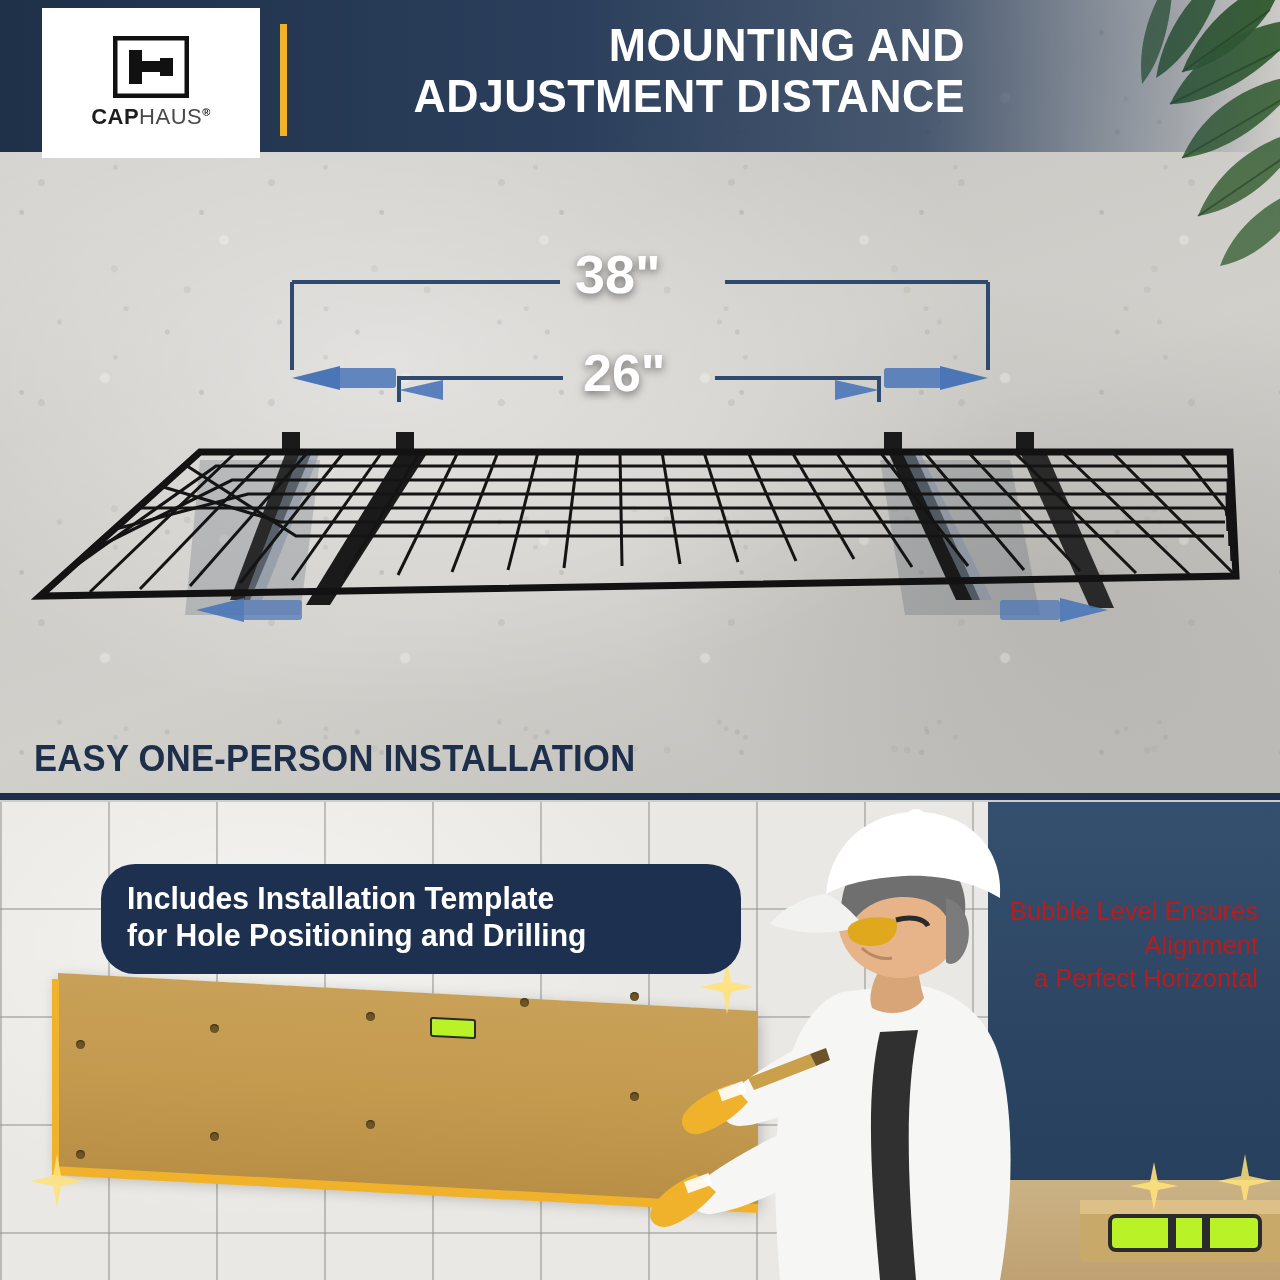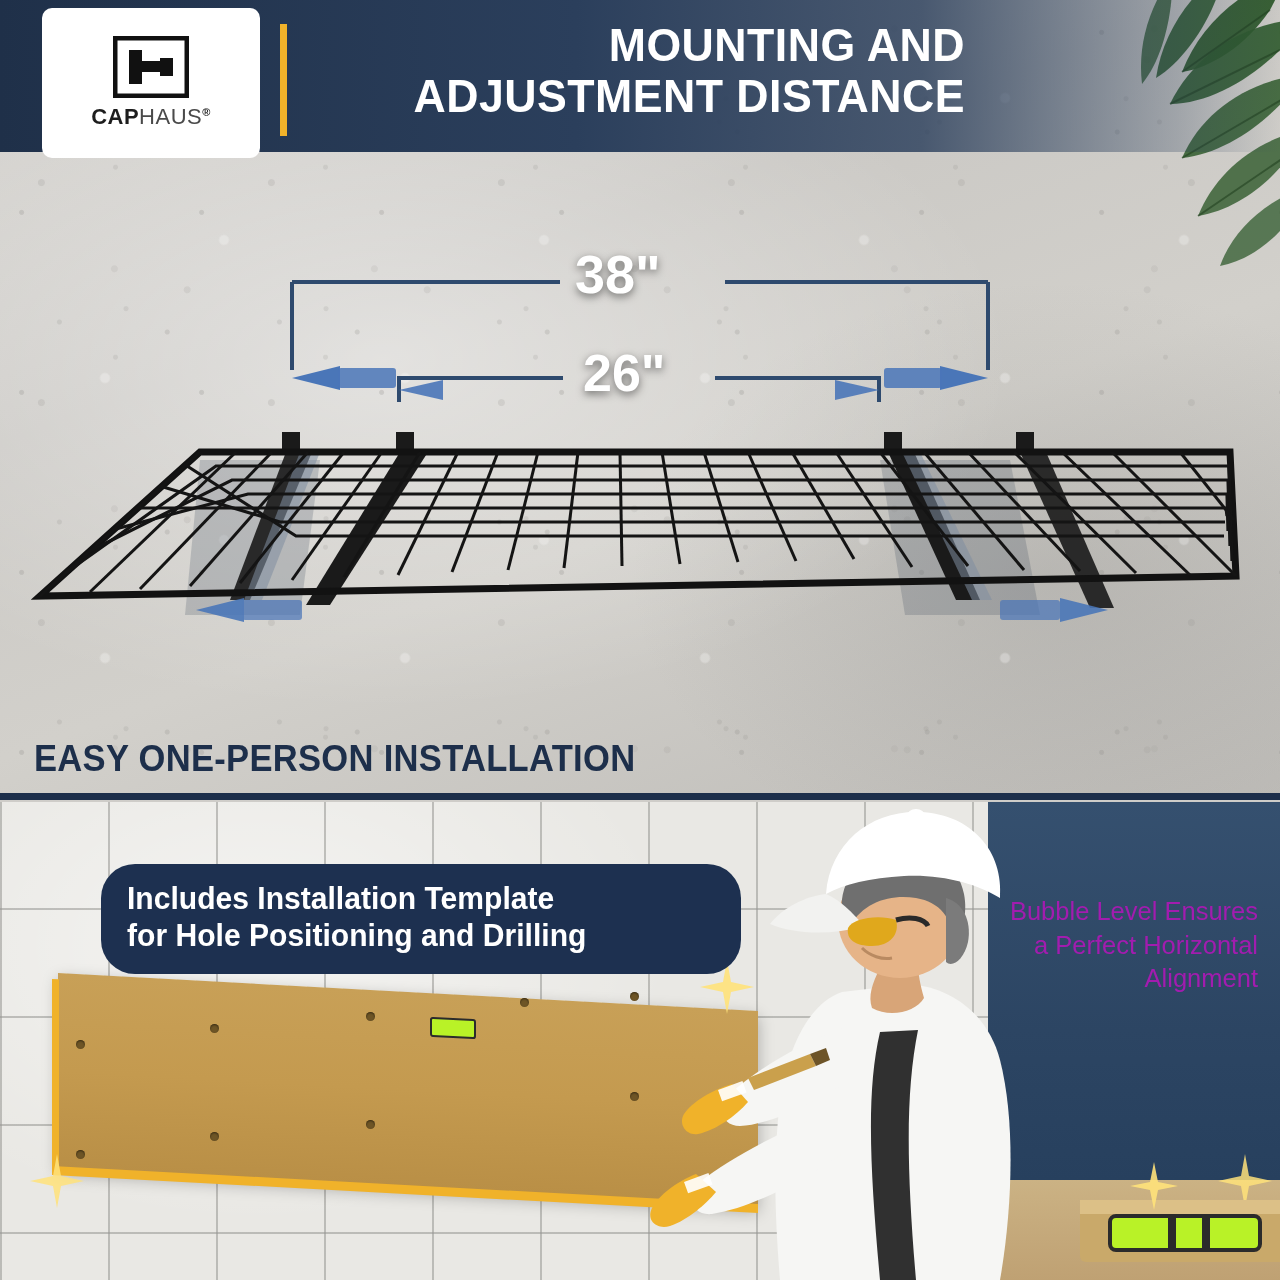--- a/index.html
+++ b/index.html
@@ -65,21 +65,20 @@
   .logo-box {
     position: absolute;
     left: 42px; top: 8px;
     width: 218px; height: 150px;
     background: #ffffff;
     display: flex;
     flex-direction: column;
     align-items: center;
     justify-content: center;
     gap: 6px;
-    border-radius: 10px;
   }
   .logo-mark {
     width: 76px; height: 62px;
   }
   .logo-text {
     font-size: 22px;
     letter-spacing: .5px;
     color: #1d1d1d;
     font-weight: 700;
     white-space: nowrap;
@@ -181,21 +180,21 @@
     position: absolute;
     right: 0; top: 0;
     width: 292px; height: 380px;
     background: linear-gradient(180deg, #35506f 0%, #2c4563 60%, #27405e 100%);
   }
   .blue-panel-caption {
     position: absolute;
     right: 22px; top: 93px;
     width: 320px;
     text-align: right;
-    color: #a21caf;
+    color: #b91c1c;
     font-size: 25.5px;
     line-height: 1.32;
     font-weight: 400;
   }
   .callout {
     position: absolute;
     left: 68px; top: 62px;
     width: 640px;
     background: #1d3050;
     border-radius: 34px;
@@ -493,18 +492,18 @@
         </g>
     </svg>
 
     <div class="callout">
       <div class="callout-text">Includes Installation Template</div>
       <div class="callout-text">for Hole Positioning and Drilling</div>
     </div>
 
     <div class="blue-panel-caption">
       <div>Bubble Level Ensures</div>
+      <div>Alignment</div>
       <div>a Perfect Horizontal</div>
-      <div>Alignment</div>
     </div>
   </div>
 
 </div>
 
 </body></html>

